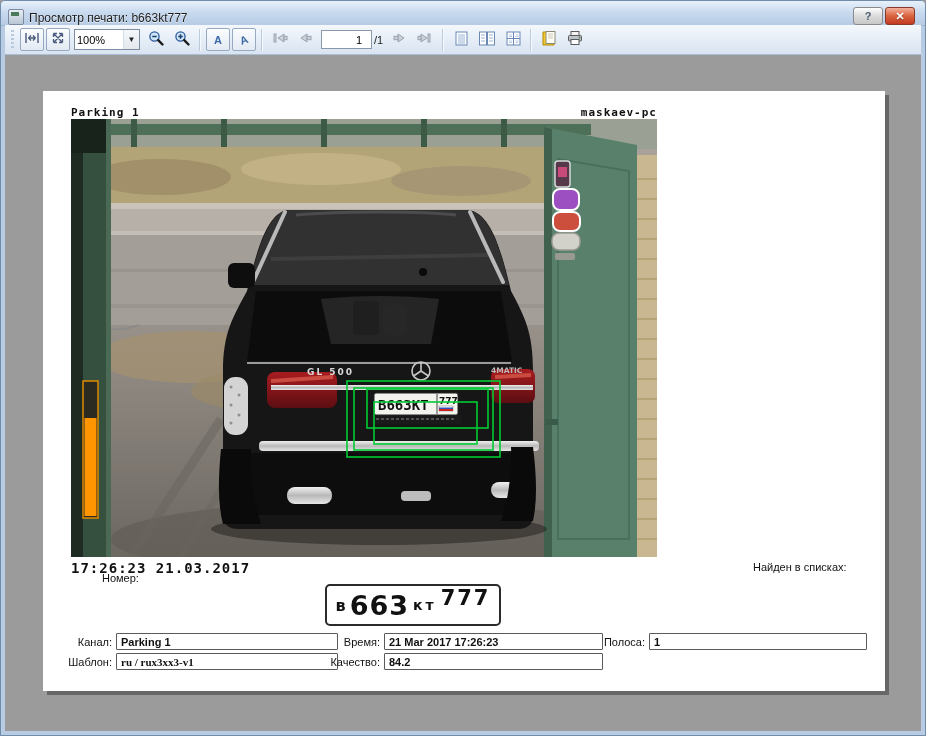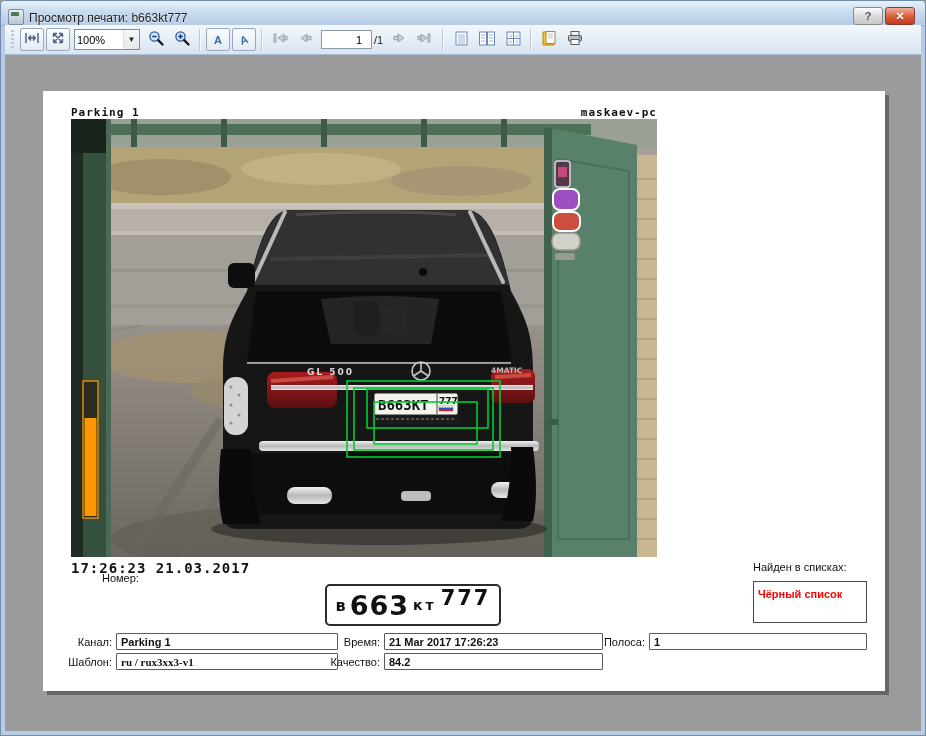--- a/index.html
+++ b/index.html
@@ -394,23 +394,20 @@
 
       <div class="plate-box">
         <span class="p-l1">в</span>
         <span class="p-d">663</span>
         <span class="p-l2">к</span>
         <span class="p-l3">т</span>
         <span class="p-r">777</span>
       </div>
 
       <span class="found-lbl">Найден в списках:</span>
-      <div class="found-box">
-        <span>Чёрный список</span>
-      </div>
 
       <span class="flabel" style="left:0;top:545px;width:69px;">Канал:</span>
       <div class="fval" style="left:73px;top:542px;width:222px;">Parking 1</div>
       <span class="flabel" style="left:270px;top:545px;width:67px;">Время:</span>
       <div class="fval" style="left:341px;top:542px;width:219px;">21 Mar 2017 17:26:23</div>
       <span class="flabel" style="left:535px;top:545px;width:67px;">Полоса:</span>
       <div class="fval" style="left:606px;top:542px;width:218px;">1</div>
       <span class="flabel" style="left:0;top:565px;width:69px;">Шаблон:</span>
       <div class="fval" style="left:73px;top:562px;width:222px;font-family:Liberation Serif, serif;">ru / rux3xx3-v1</div>
       <span class="flabel" style="left:270px;top:565px;width:67px;">Качество:</span>

